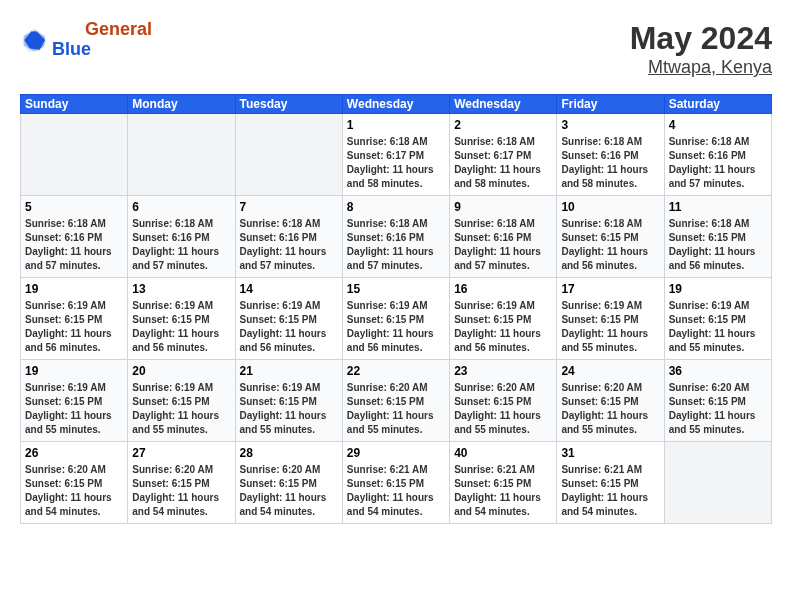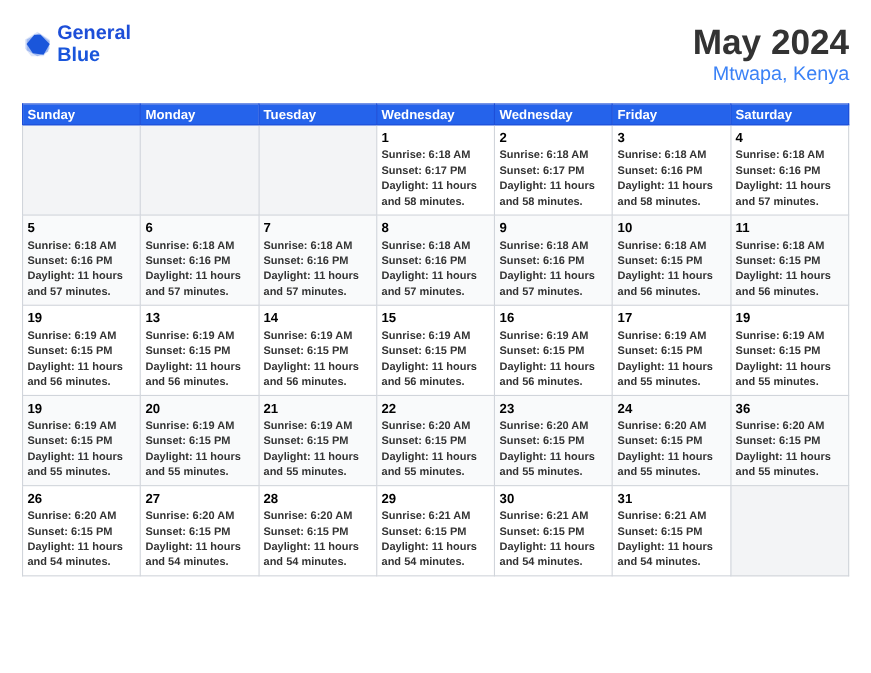--- a/index.html
+++ b/index.html
@@ -21,37 +21,38 @@
       align-items: center;
       gap: 4px;
     }
     .logo-text {
       display: flex;
       flex-direction: column;
       font-size: 18px;
       font-weight: bold;
       line-height: 1.1;
     }
-    .logo-general { color: #1d4ed8; }
+    .logo-general { color: #c2410c; margin-left: 33px; }
     .logo-blue { color: #1a56db; }
     .logo-icon {
       width: 28px;
       height: 28px;
     }
     .title-block {
       text-align: right;
     }
     .title-month {
       font-size: 32px;
       font-weight: bold;
       color: #333;
     }
     .title-location {
       font-size: 18px;
-      color: #3b82f6;
+      color: #404040;
+      text-decoration: underline;
     }
     .calendar {
       width: 100%;
       border-collapse: collapse;
       font-size: 11px;
     }
     .calendar th {
       background: #2563eb;
       color: #fff;
       padding: 2px 4px;
@@ -244,21 +245,21 @@
         </td>
         <td>
           <span class="day-number">28</span>
           <div class="day-info">Sunrise: 6:20 AM<br>Sunset: 6:15 PM<br>Daylight: 11 hours and 54 minutes.</div>
         </td>
         <td>
           <span class="day-number">29</span>
           <div class="day-info">Sunrise: 6:21 AM<br>Sunset: 6:15 PM<br>Daylight: 11 hours and 54 minutes.</div>
         </td>
         <td>
-          <span class="day-number">30</span>
+          <span class="day-number">40</span>
           <div class="day-info">Sunrise: 6:21 AM<br>Sunset: 6:15 PM<br>Daylight: 11 hours and 54 minutes.</div>
         </td>
         <td>
           <span class="day-number">31</span>
           <div class="day-info">Sunrise: 6:21 AM<br>Sunset: 6:15 PM<br>Daylight: 11 hours and 54 minutes.</div>
         </td>
         <td class="empty-cell"></td>
       </tr>
     </tbody>
 </table>

